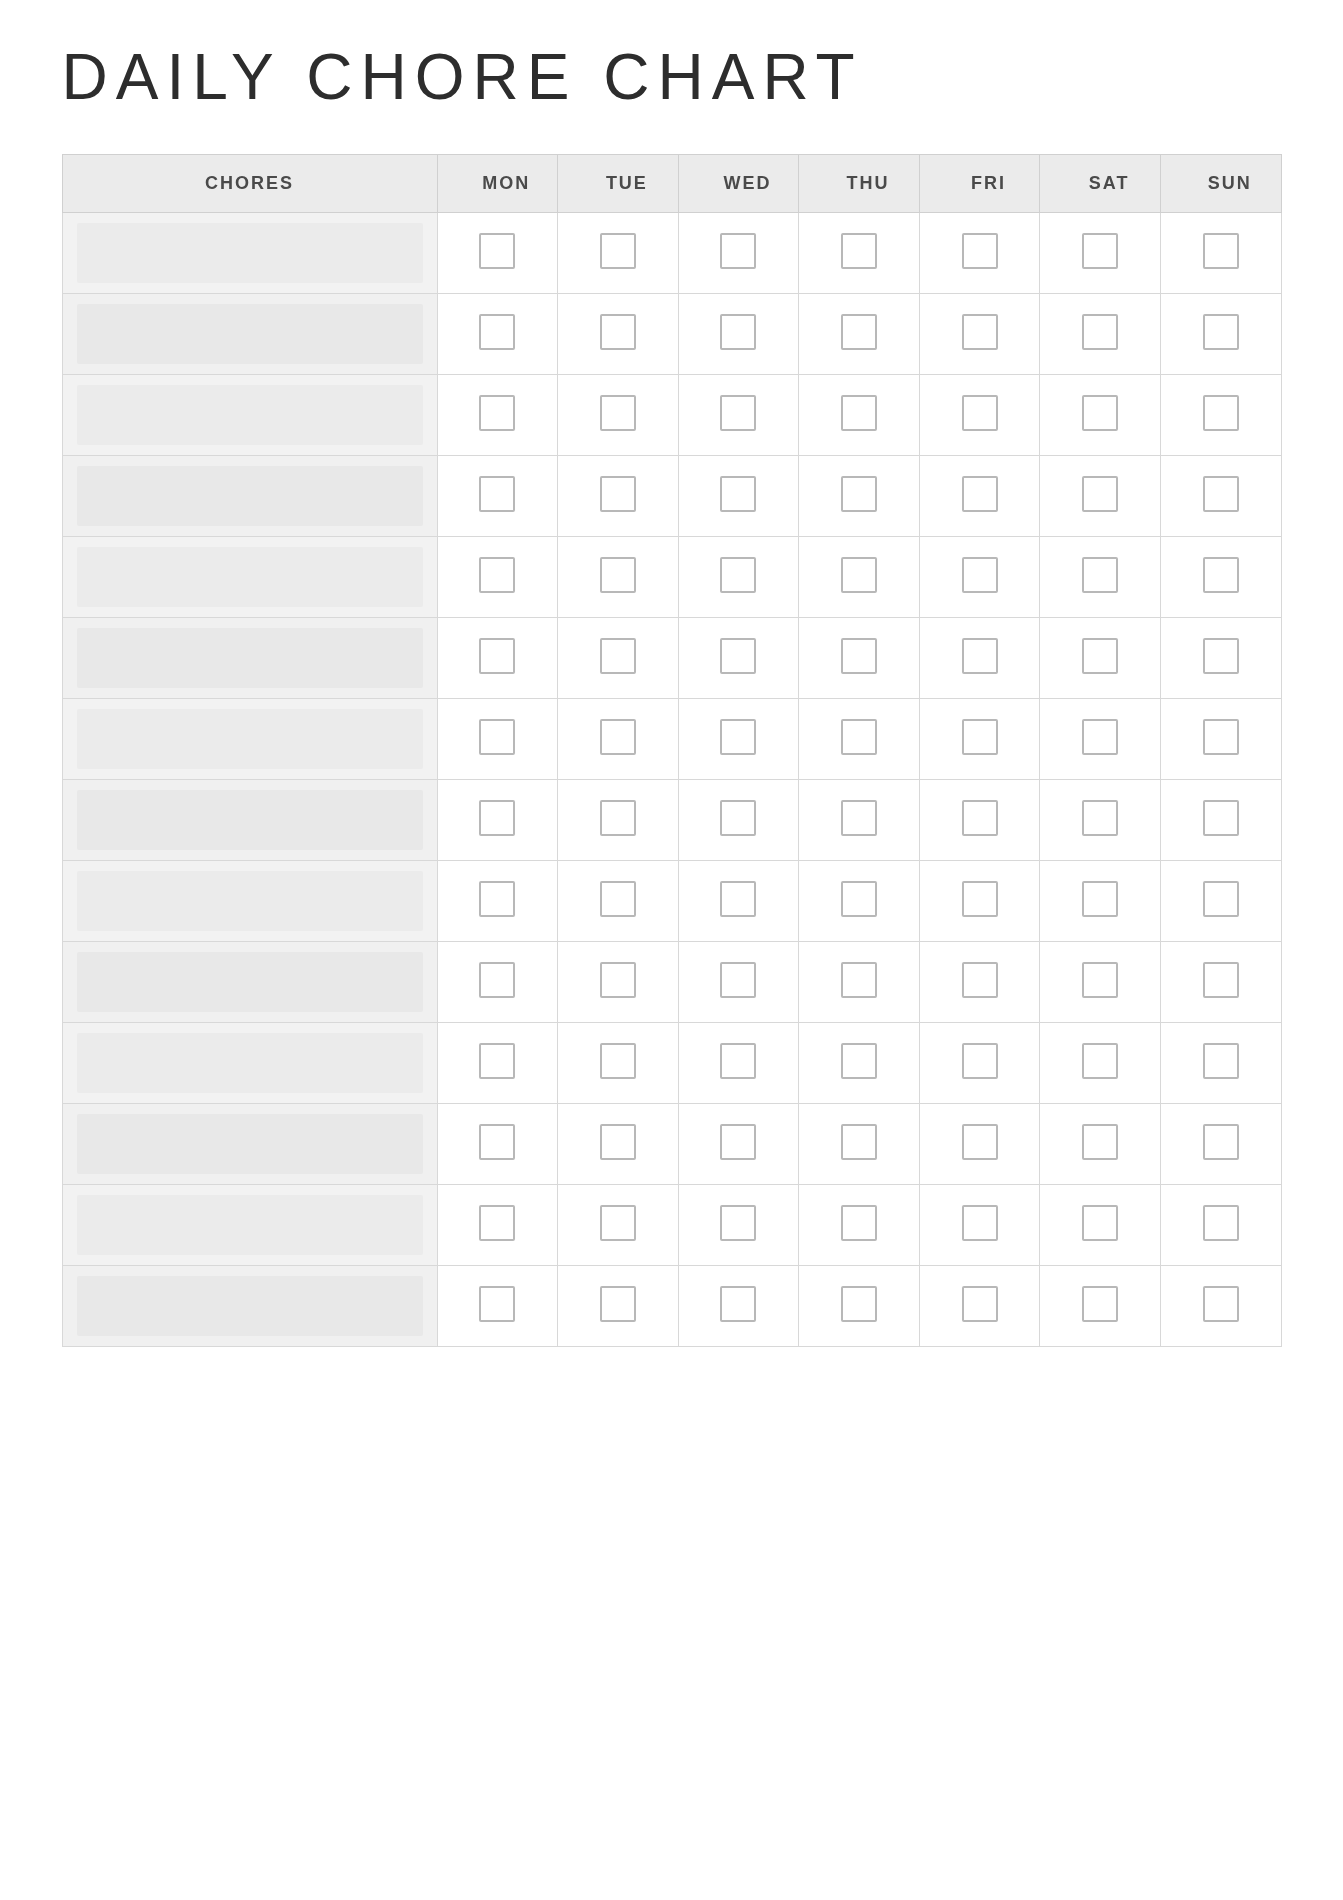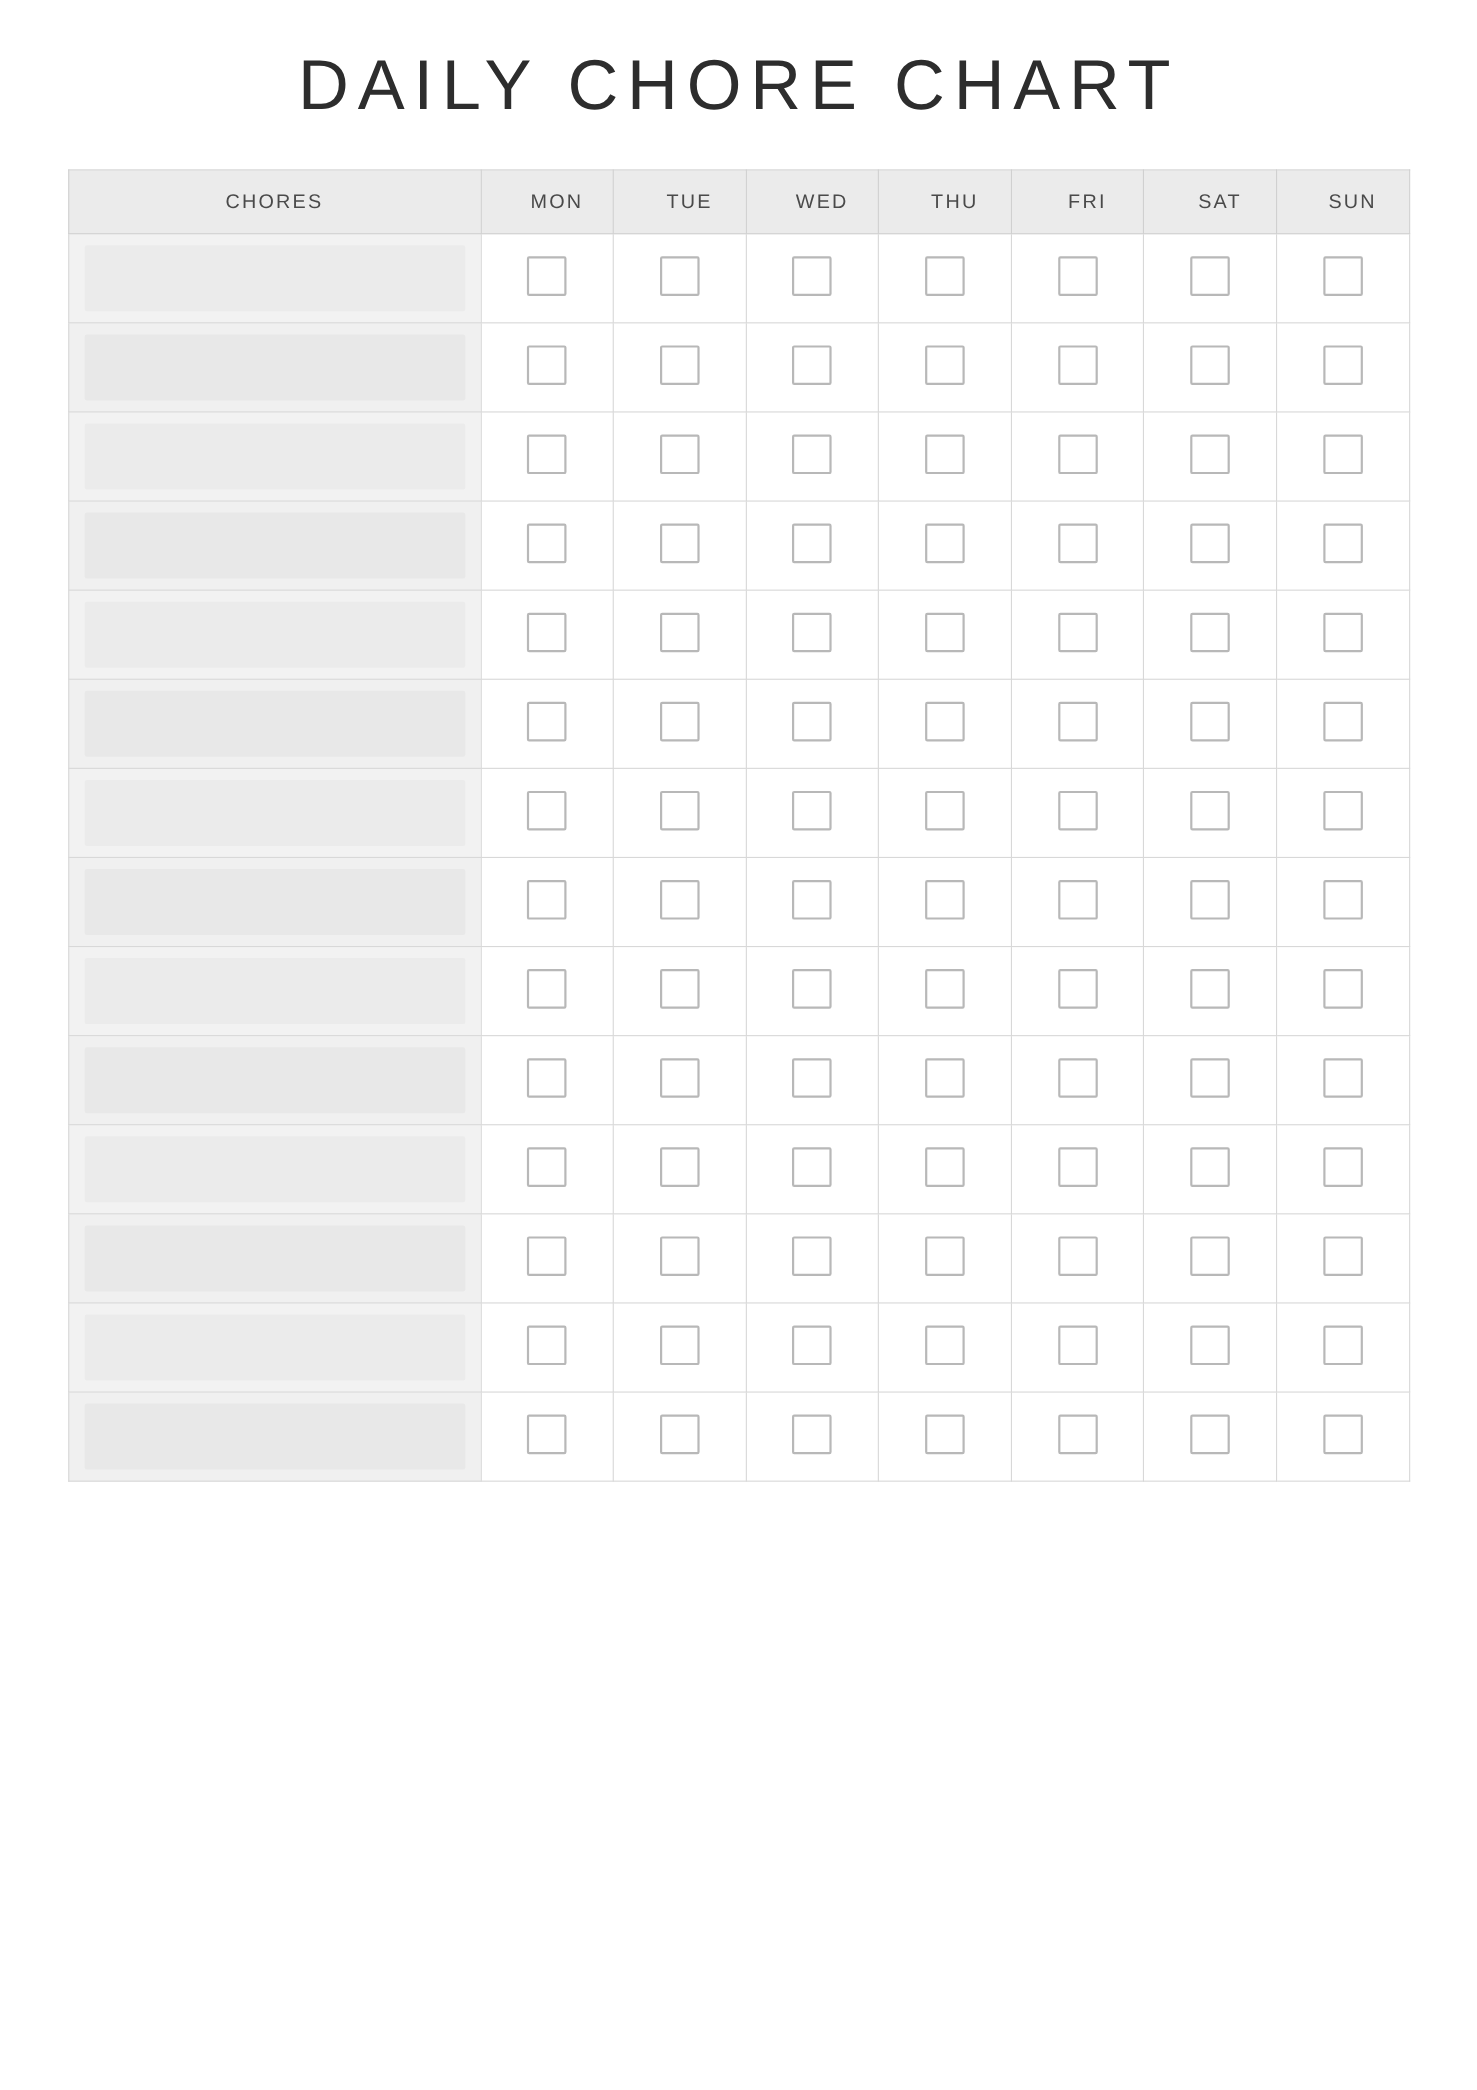--- a/index.html
+++ b/index.html
@@ -18,41 +18,40 @@
       align-items: flex-start;
       padding: 40px 60px;
     }
 
     .page-container {
       width: 100%;
       max-width: 1220px;
     }
 
     .page-title {
-      text-align: center;
       font-size: 64px;
       font-weight: 300;
       letter-spacing: 8px;
       color: #2d2d2d;
       margin-bottom: 40px;
       font-family: 'Arial', sans-serif;
       text-transform: uppercase;
     }
 
     .chart-table {
       width: 100%;
       border-collapse: collapse;
     }
 
     .chart-table thead tr th {
       background: #ebebeb;
       border: 1px solid #d0d0d0;
       text-align: center;
       font-size: 18px;
-      font-weight: 400;
+      font-weight: 700;
       letter-spacing: 2px;
       color: #4a4a4a;
       padding: 18px 10px;
       text-transform: uppercase;
     }
 
     .chart-table thead tr th.chores-col {
       width: 280px;
       text-align: center;
     }

